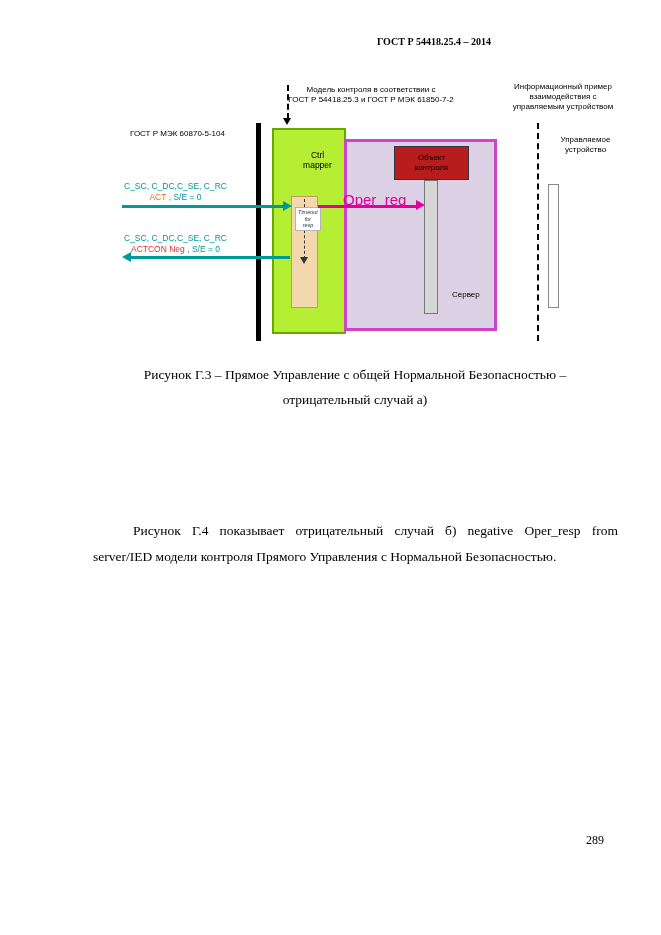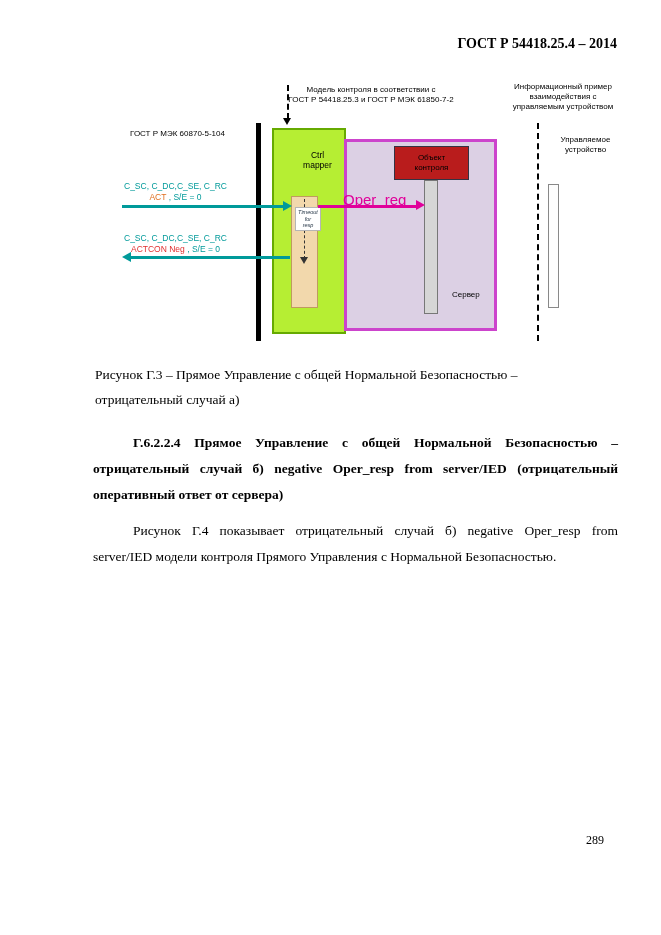--- a/index.html
+++ b/index.html
@@ -5,22 +5,22 @@
   * { margin:0; padding:0; box-sizing:border-box; }
   html,body { background:#fff; }
   #page {
     position:relative; width:661px; height:935px; background:#ffffff;
     font-family:"Liberation Serif", serif; color:#000; overflow:hidden;
   }
   .abs { position:absolute; }
   .sans { font-family:"Liberation Sans", sans-serif; }
   .pre { white-space:pre-line; }
 
-  .page-header { top:36px; left:251px; right:44px; text-align:right;
-    font-size:14px; font-weight:bold; }
+  .page-header { top:36px; left:251px; right:44px; text-align:center;
+    font-size:10px; font-weight:bold; }
 
   
   .model-label   { left:270px; top:85px;  width:202px; text-align:center; font-size:8px; line-height:10px; }
   .info-label    { left:496px; top:82px;  width:134px; text-align:center; font-size:8px; line-height:10px; }
   .protocol-label{ left:130px; top:105px; font-size:8px;margin-top:24px; }
   .device-label  { left:538px; top:135px; width:95px; text-align:center; font-size:8px; line-height:10px; }
 
   
   .dash-top      { left:287px; top:85px;  height:34px; border-left:2px dashed #000; }
   .bus-line      { left:256px; top:123px; width:5px; height:218px; background:#000; }
@@ -69,21 +69,21 @@
   .dash-top-ah { left:283px; top:118px; color:#000; }
   .timer-ah    { left:300px; top:257px; color:#333; }
 
   .req-text  { left:124px; top:181px; font-size:8.5px; line-height:11px; }
   .resp-text { left:124px; top:233px; font-size:8.5px; line-height:11px; }
   .act-orange { color:#e07020; }
   .act-red    { color:#e03030; }
   .oper-label { left:343px; top:191px; font-size:15px; font-weight:normal; color:#e0009a; }
 
   
-  .figure-caption { left:95px; top:362px; width:520px; text-align:left;
+  .figure-caption { left:95px; top:362px; width:520px; text-align:center;
     font-size:13.5px; line-height:25px; }
   .section-heading { left:93px; top:430px; width:525px; text-align:justify;
     text-indent:40px; font-weight:bold; font-size:13.5px; line-height:26px; }
   .body-paragraph { left:93px; top:518px; width:525px; text-align:justify;
     text-indent:40px; font-size:13.5px; line-height:26px; }
   .page-number { left:586px; top:833px; font-size:12px; }
 </style>
 </head>
 <body>
 
@@ -141,17 +141,16 @@
       <div>C_SC, C_DC,C_SE, C_RC</div>
       <div><span class="act-red">ACTCON Neg</span><span> , S/E = 0</span></div>
     </div>
     <div class="abs line resp-line"></div>
     <div class="abs ah-left resp-ah"></div>
 
   </div>
 
   <div class="abs pre figure-caption">Рисунок Г.3 – Прямое Управление с общей Нормальной Безопасностью –
 отрицательный случай а)</div>
-  <div class="abs section-heading">Г.6.2.2.4 Прямое Управление с общей Нормальной Безопасностью – отрицательный случай б) negative Oper_resp from server/IED (отрицательный оперативный ответ от сервера)</div>
   <div class="abs body-paragraph">Рисунок Г.4 показывает отрицательный случай б) negative Oper_resp from server/IED модели контроля Прямого Управления с Нормальной Безопасностью.</div>
   <div class="abs page-number">289</div>
 
 </div>
 
 </body></html>

